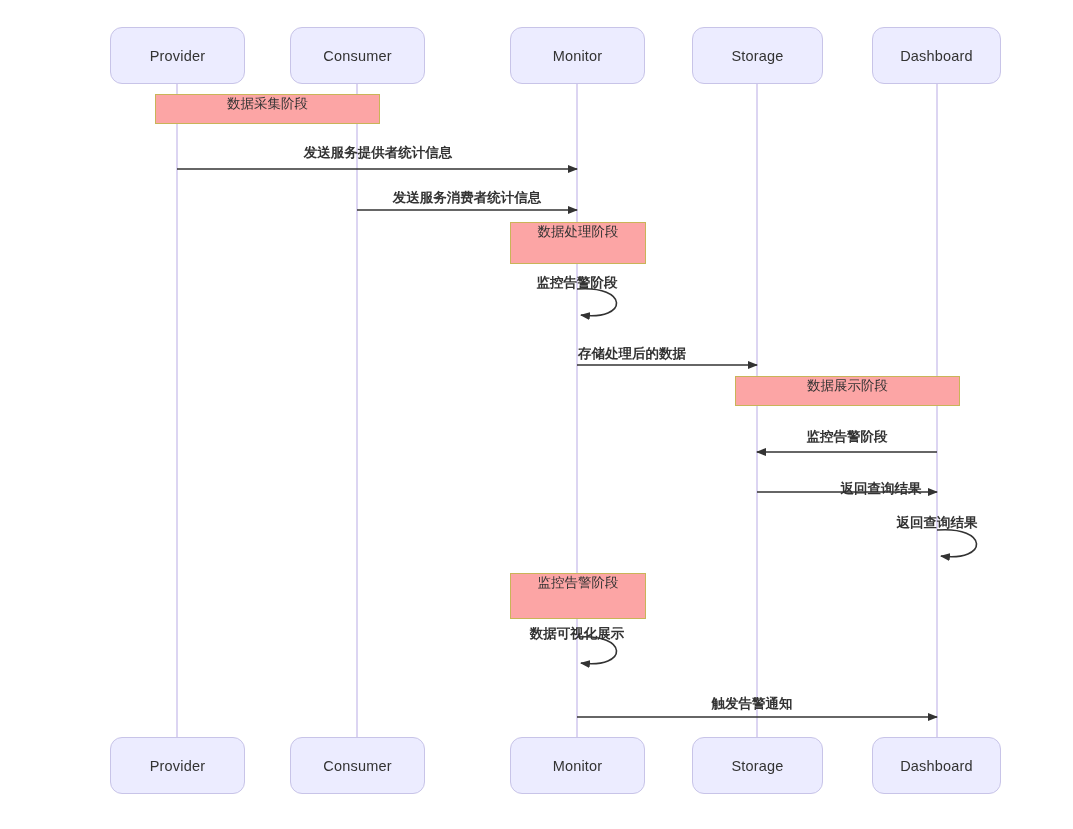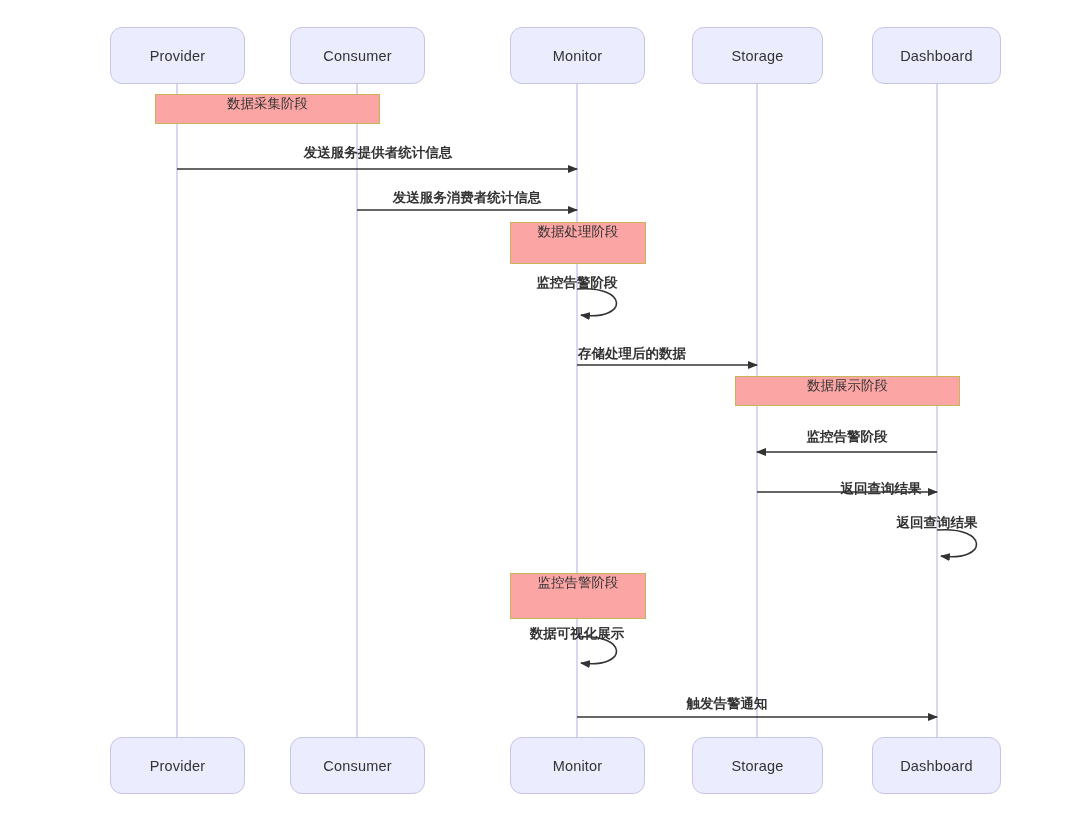--- a/index.html
+++ b/index.html
@@ -139,15 +139,15 @@
     </div>
   <div id="labels">
       <div class="msg-label" style="left: 378px; top: 144px;">发送服务提供者统计信息</div>
       <div class="msg-label" style="left: 467px; top: 189px;">发送服务消费者统计信息</div>
       <div class="msg-label" style="left: 577px; top: 274px;">监控告警阶段</div>
       <div class="msg-label" style="left: 632px; top: 345px;">存储处理后的数据</div>
       <div class="msg-label" style="left: 847px; top: 428px;">监控告警阶段</div>
       <div class="msg-label" style="left: 847px; top: 480px; margin-left: 34px;">返回查询结果</div>
       <div class="msg-label" style="left: 937px; top: 514px;">返回查询结果</div>
       <div class="msg-label" style="left: 577px; top: 625px;">数据可视化展示</div>
-      <div class="msg-label" style="left: 727px; top: 695px;">触发告警通知</div>
+      <div class="msg-label" style="left: 752px; top: 695px;">触发告警通知</div>
     </div>
 </div>
 
 </body></html>

